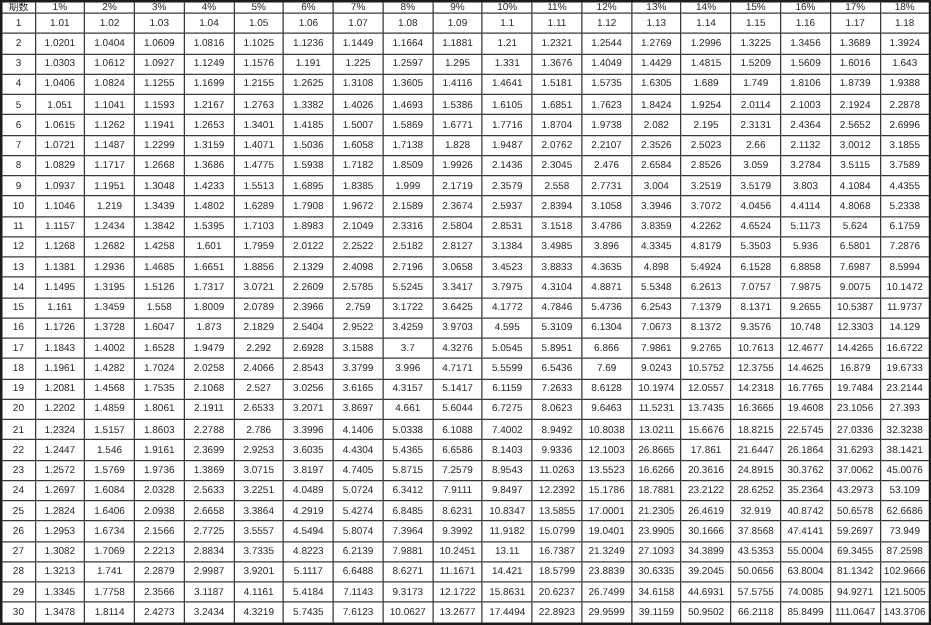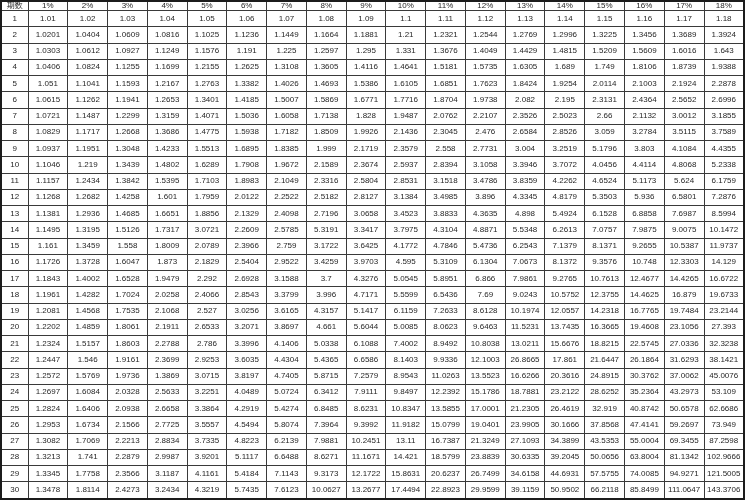--- a/index.html
+++ b/index.html
@@ -251,21 +251,21 @@
           <td>1.5513</td>
           <td>1.6895</td>
           <td>1.8385</td>
           <td>1.999</td>
           <td>2.1719</td>
           <td>2.3579</td>
           <td>2.558</td>
           <td>2.7731</td>
           <td>3.004</td>
           <td>3.2519</td>
-          <td>5.1796</td>
+          <td>3.5179</td>
           <td>3.803</td>
           <td>4.1084</td>
           <td>4.4355</td>
         </tr>
         <tr>
           <th>10</th>
           <td>1.1046</td>
           <td>1.219</td>
           <td>1.3439</td>
           <td>1.4802</td>
@@ -349,21 +349,21 @@
         </tr>
         <tr>
           <th>14</th>
           <td>1.1495</td>
           <td>1.3195</td>
           <td>1.5126</td>
           <td>1.7317</td>
           <td>3.0721</td>
           <td>2.2609</td>
           <td>2.5785</td>
-          <td>5.3191</td>
+          <td>5.5245</td>
           <td>3.3417</td>
           <td>3.7975</td>
           <td>4.3104</td>
           <td>4.8871</td>
           <td>5.5348</td>
           <td>6.2613</td>
           <td>7.0757</td>
           <td>7.9875</td>
           <td>9.0075</td>
           <td>10.1472</td>
@@ -477,21 +477,21 @@
           <th>20</th>
           <td>1.2202</td>
           <td>1.4859</td>
           <td>1.8061</td>
           <td>2.1911</td>
           <td>2.6533</td>
           <td>3.2071</td>
           <td>3.8697</td>
           <td>4.661</td>
           <td>5.6044</td>
-          <td>5.0085</td>
+          <td>6.7275</td>
           <td>8.0623</td>
           <td>9.6463</td>
           <td>11.5231</td>
           <td>13.7435</td>
           <td>16.3665</td>
           <td>19.4608</td>
           <td>23.1056</td>
           <td>27.393</td>
         </tr>
         <tr>

